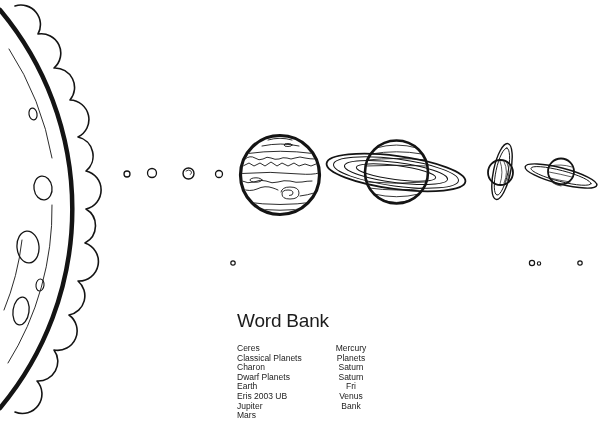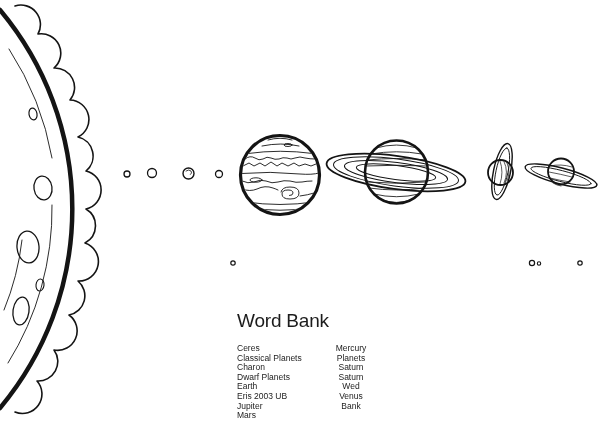--- a/index.html
+++ b/index.html
@@ -166,20 +166,20 @@
         <li>Earth</li>
         <li>Eris  2003 UB</li>
         <li>Jupiter</li>
         <li>Mars</li>
       </ul>
       <ul class="col2">
         <li>Mercury</li>
         <li>Planets</li>
         <li>Saturn</li>
         <li>Saturn</li>
-        <li>Wed</li>
+        <li>Fri</li>
         <li>Venus</li>
         <li>Bank</li>
       </ul>
     </div>
   </div>
 
 </div>
 
 </body></html>

